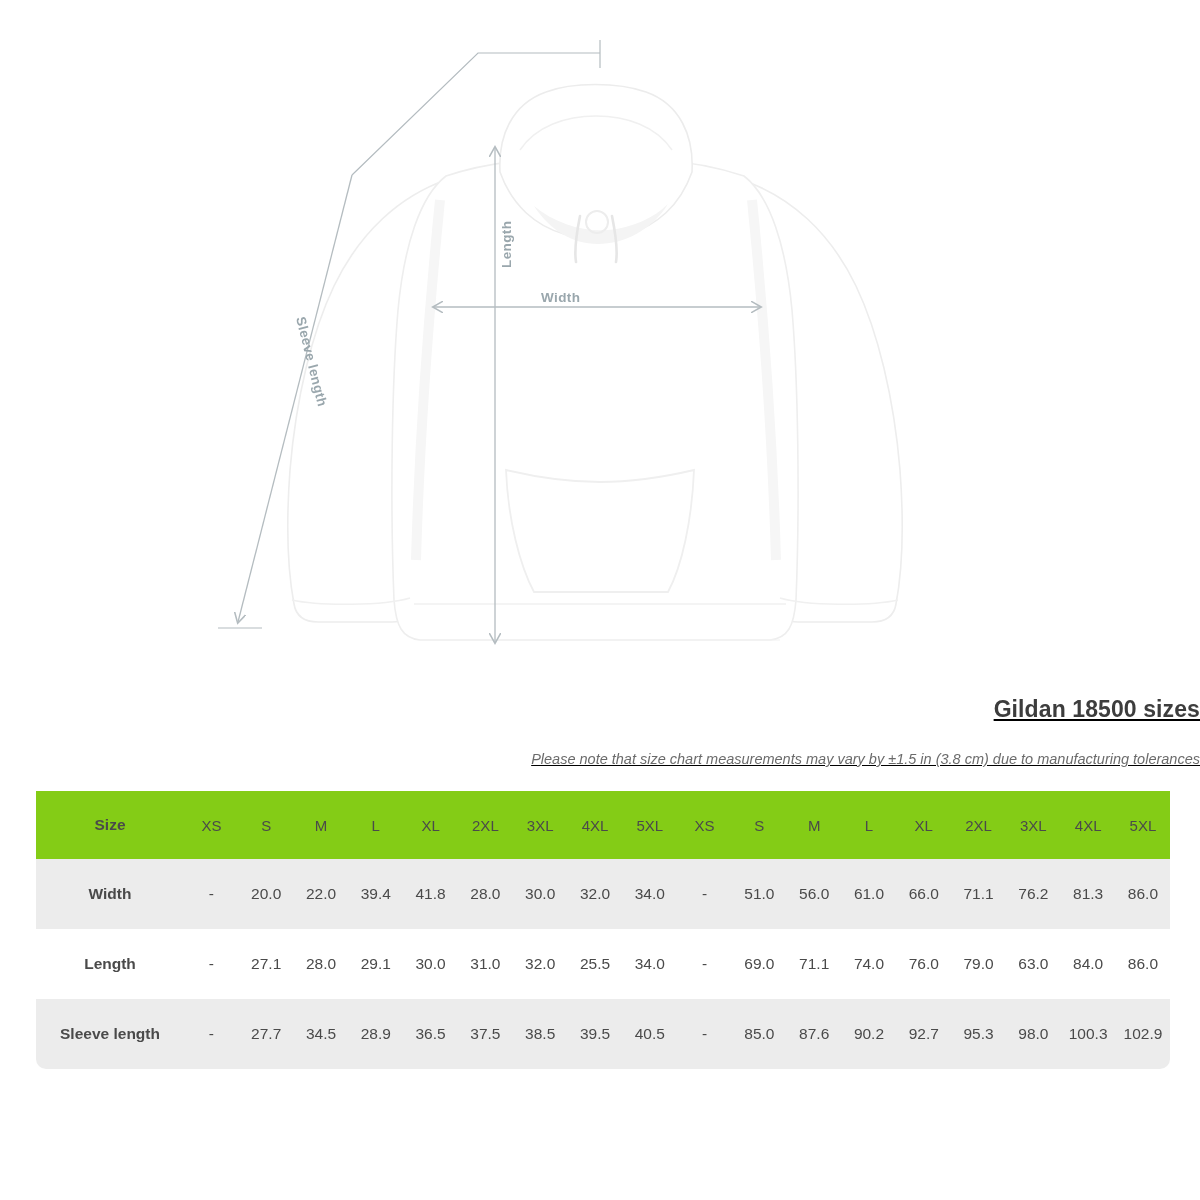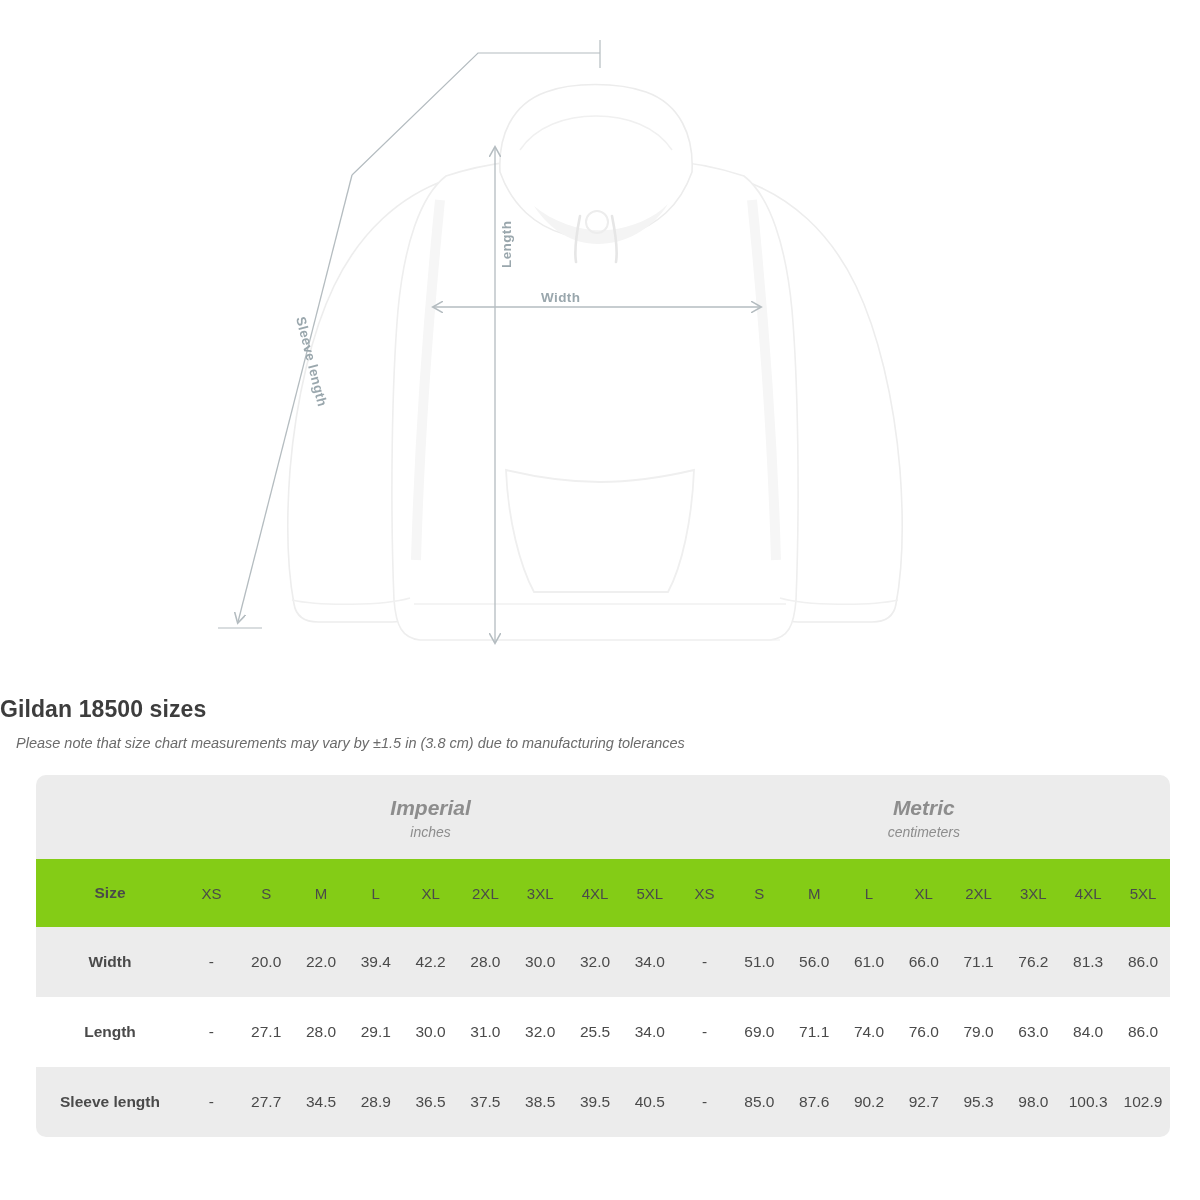--- a/index.html
+++ b/index.html
@@ -22,34 +22,35 @@
     width: 1200px;
     height: 690px;
   }
   .illustration svg {
     position: absolute;
     top: 0; left: 0;
   }
 
   
   .title-block {
-    text-align: left;
+    text-align: right;
     margin-top: 6px;
+    text-decoration: underline;
   }
   .chart-title {
     font-size: 23px;
     font-weight: bold;
     color: #3d3d3d;
     letter-spacing: .1px;
   }
   .chart-note {
     font-size: 14.5px;
     font-style: italic;
     color: #6b6b6b;
-    margin-top: 12px;
+    margin-top: 28px;
     padding-left: 16px;
   }
 
   
   .table-wrap {
     margin: 24px 36px 0 36px;
   }
   table.size-table {
     width: 1128px;
     border-collapse: collapse;
@@ -213,31 +214,20 @@
           <col class="col-val">
           <col class="col-val">
           <col class="col-val">
           <col class="col-val">
           <col class="col-val">
           <col class="col-val">
           <col class="col-val">
           <col class="col-val">
       </colgroup>
       <tbody>
-        <tr class="unit-row">
-          <td></td>
-          <td colspan="9">
-            <div class="unit-name">Imperial</div>
-            <div class="unit-sub">inches</div>
-          </td>
-          <td colspan="9">
-            <div class="unit-name">Metric</div>
-            <div class="unit-sub">centimeters</div>
-          </td>
-        </tr>
 
         <tr class="head-row">
           <td class="rowlabel">Size</td>
           <td>XS</td>
           <td>S</td>
           <td>M</td>
           <td>L</td>
           <td>XL</td>
           <td>2XL</td>
           <td>3XL</td>
@@ -253,21 +243,21 @@
           <td>4XL</td>
           <td>5XL</td>
         </tr>
 
         <tr class="data-row alt">
           <td class="rowlabel">Width</td>
           <td>-</td>
           <td>20.0</td>
           <td>22.0</td>
           <td>39.4</td>
-          <td>42.2</td>
+          <td>41.8</td>
           <td>28.0</td>
           <td>30.0</td>
           <td>32.0</td>
           <td>34.0</td>
           <td>-</td>
           <td>51.0</td>
           <td>56.0</td>
           <td>61.0</td>
           <td>66.0</td>
           <td>71.1</td>

